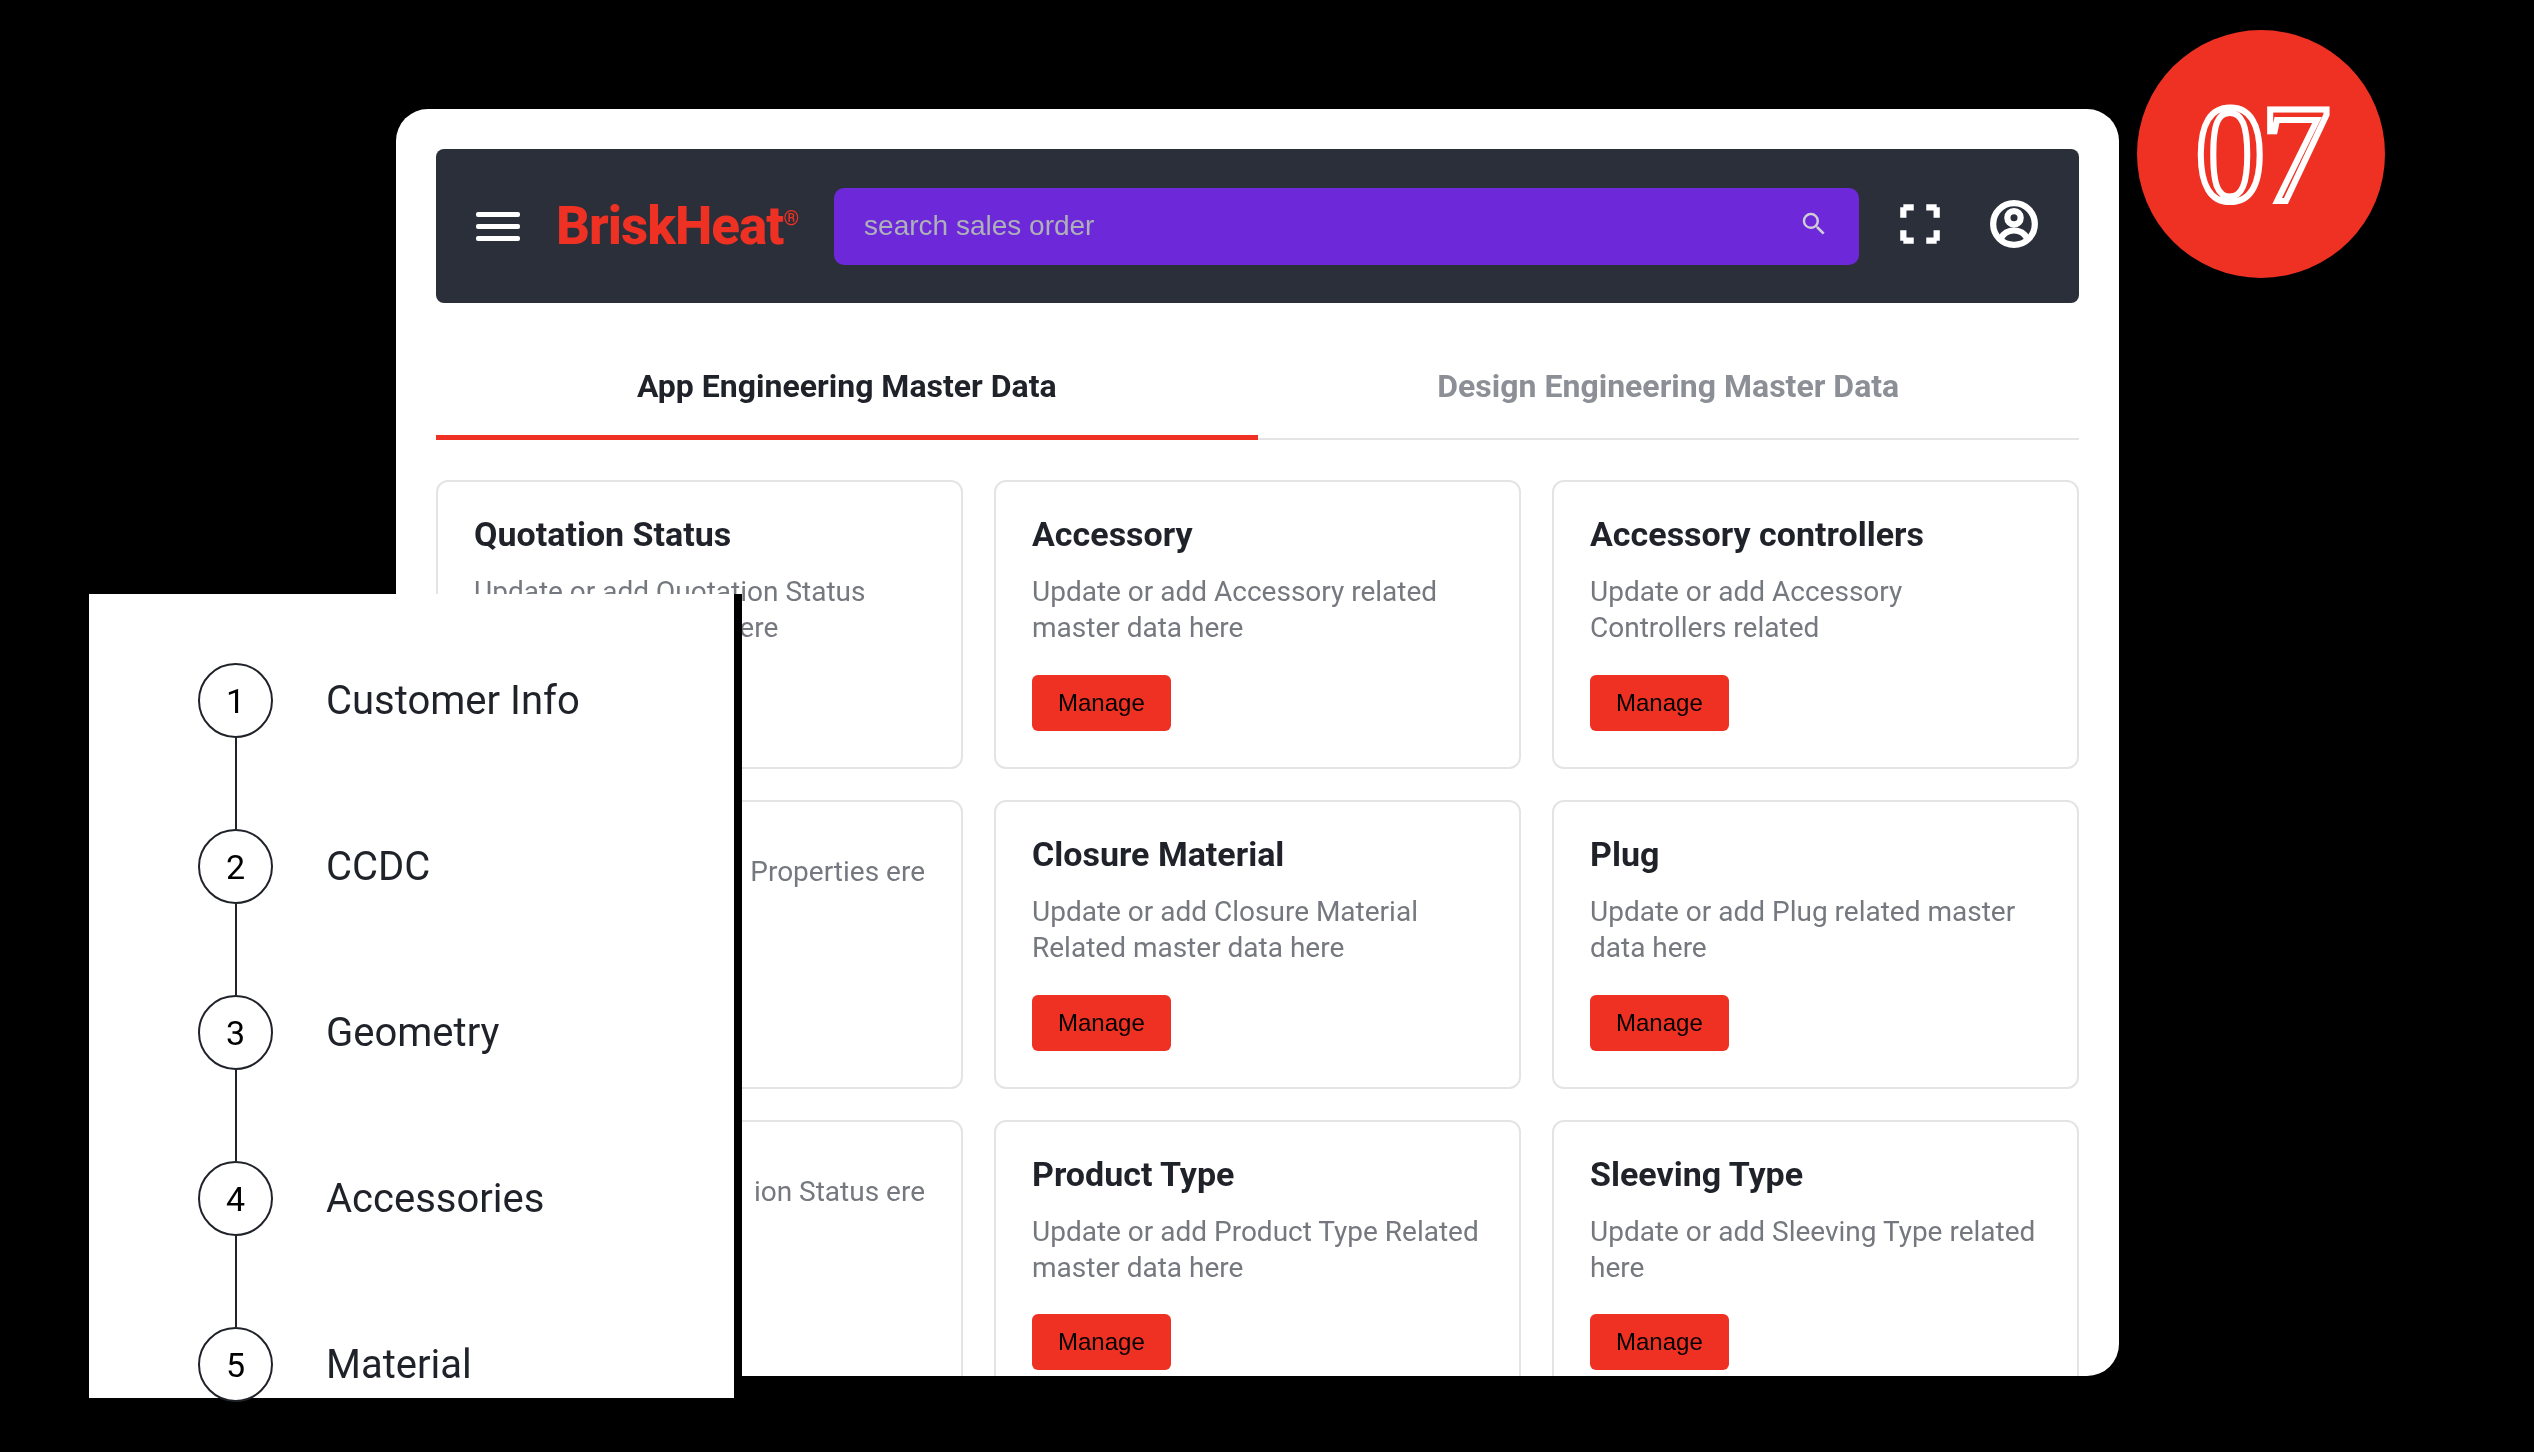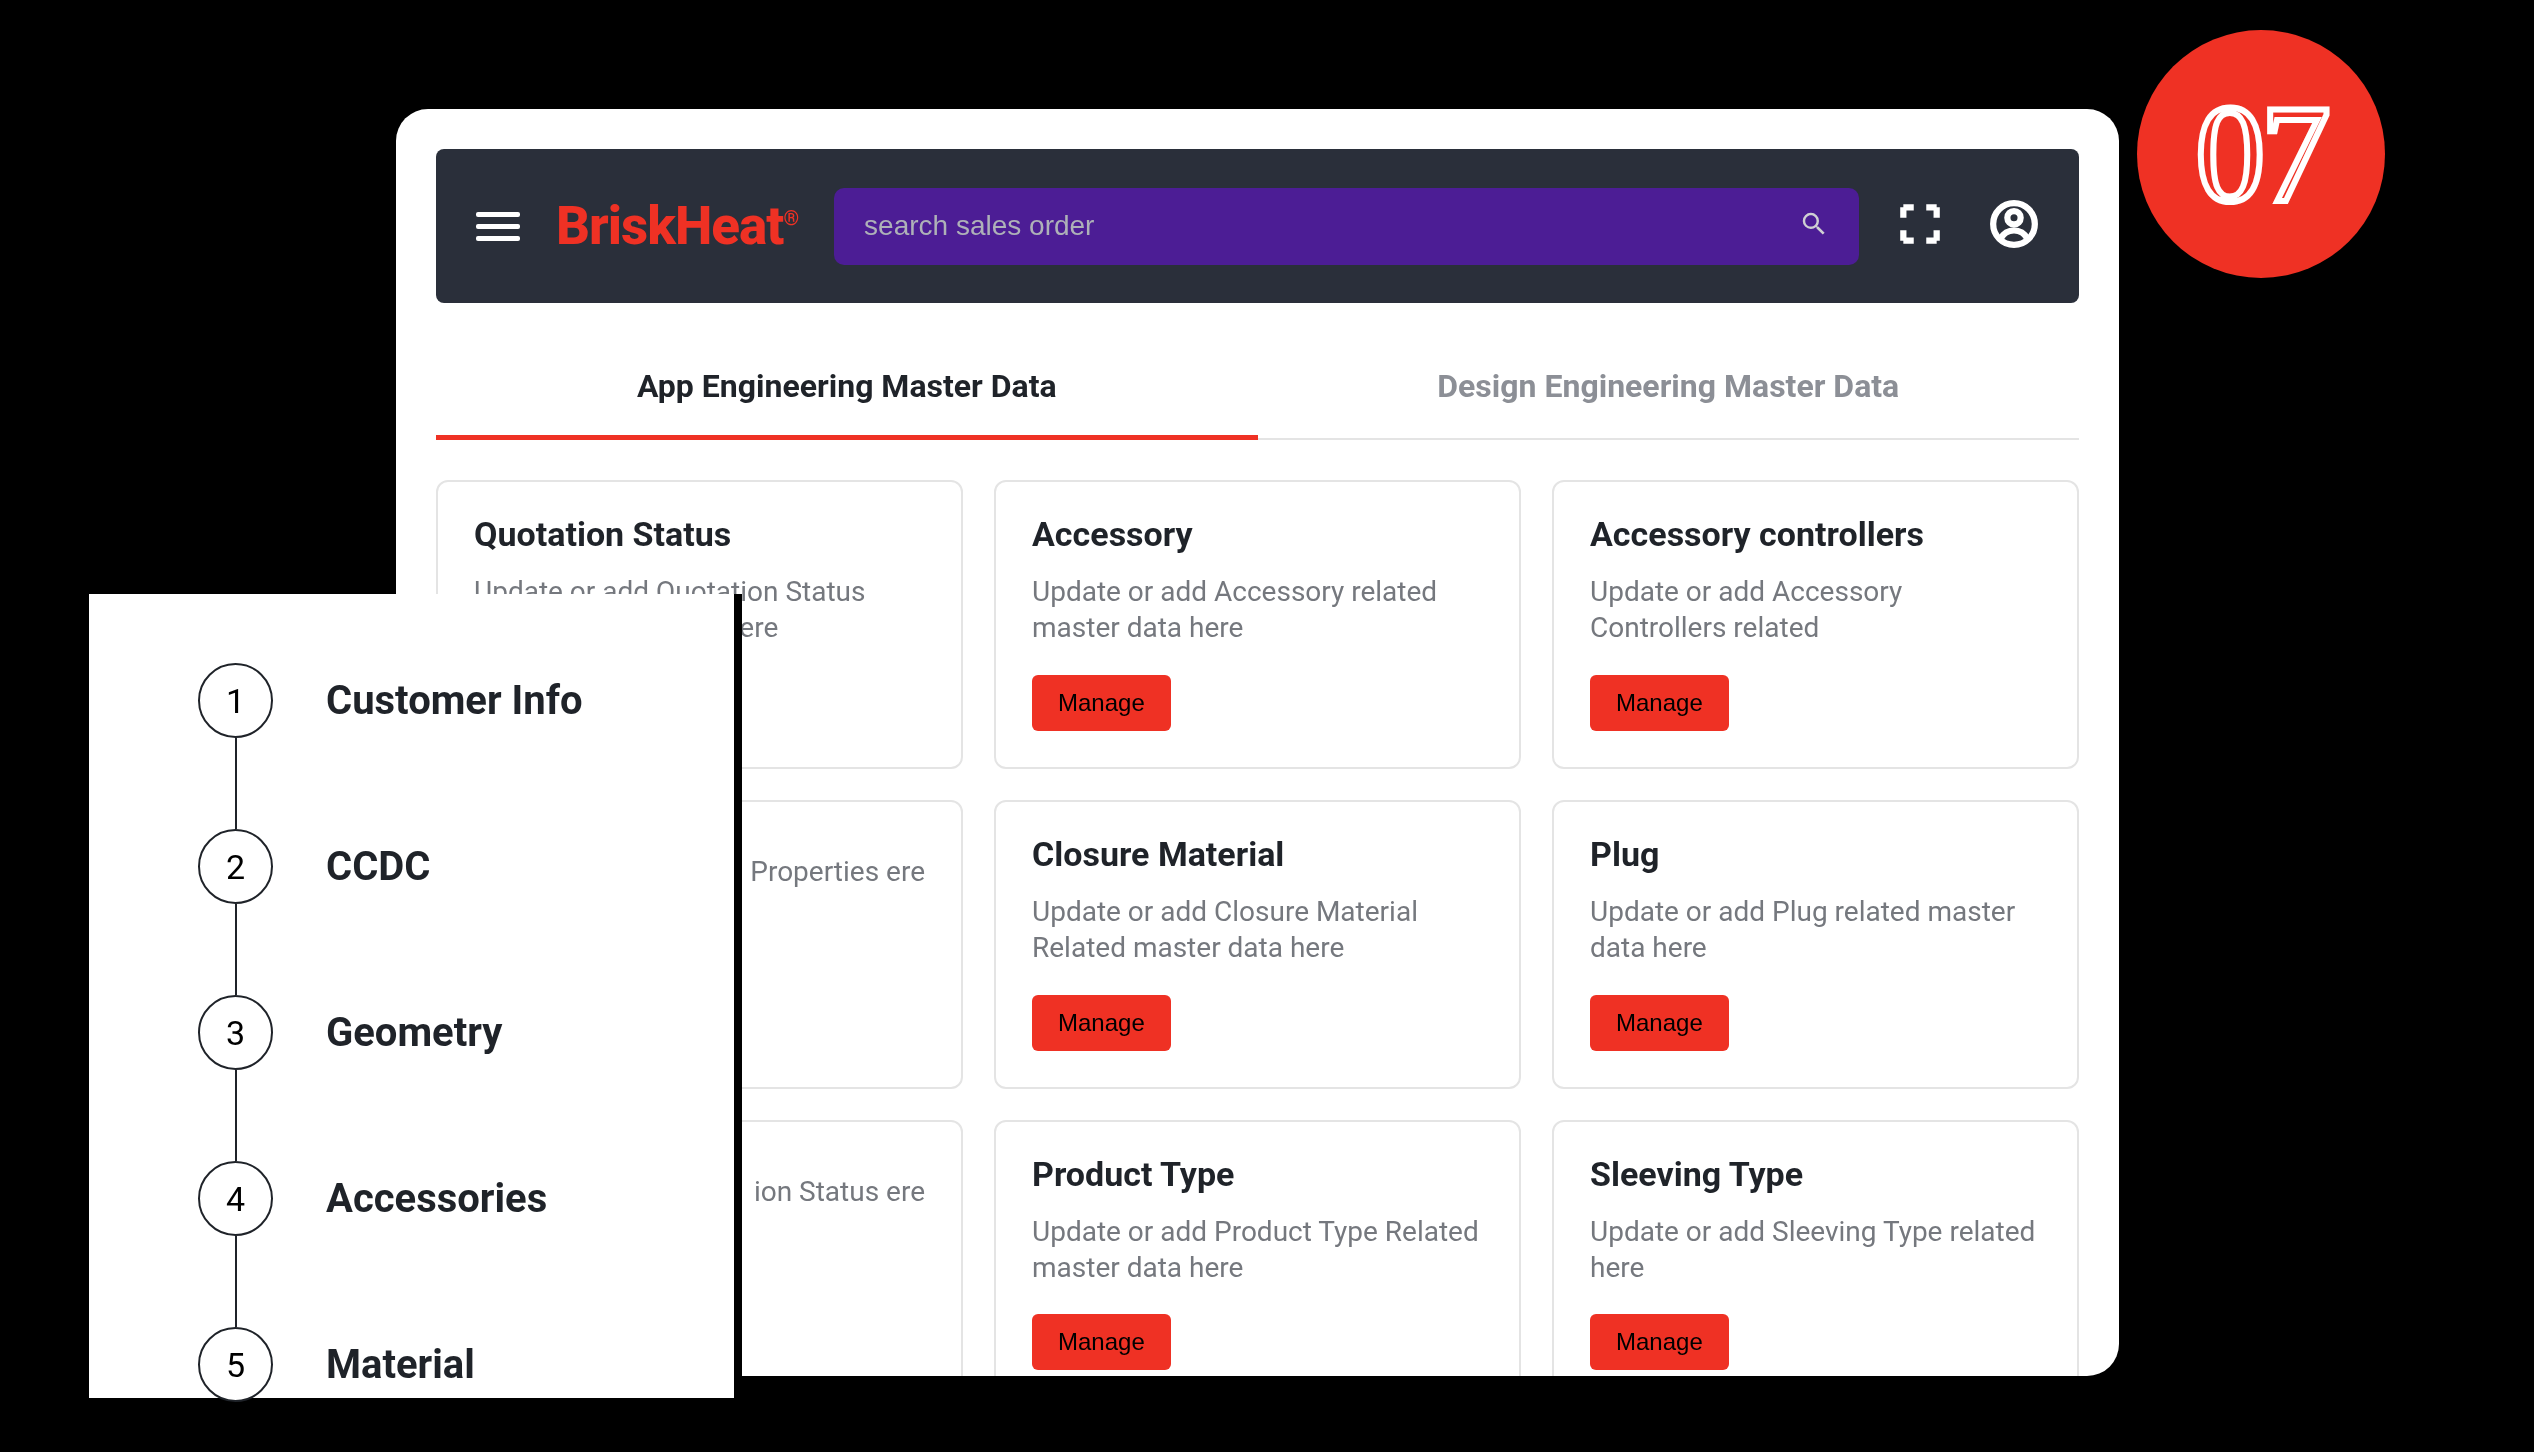--- a/index.html
+++ b/index.html
@@ -63,21 +63,21 @@
     font-size: 53px;
     font-weight: 800;
     color: #ef3124;
     letter-spacing: -1px;
     white-space: nowrap;
   }
   .logo sup { font-size: 20px; vertical-align: super; }
 
   .search {
     flex: 1;
-    background: #4c1d95;
+    background: #6d28d9;
     border-radius: 10px;
     height: 77px;
     display: flex;
     align-items: center;
     padding: 0 30px;
     color: #cfcfd3;
   }
   .search input {
     background: transparent;
     border: none;
@@ -183,21 +183,21 @@
     width:75px; height:75px;
     border:2px solid #1f2329;
     border-radius:50%;
     display:flex; align-items:center; justify-content:center;
     font-size:34px;
     background:#fff;
     z-index:1;
   }
   .step-label {
     font-size: 40px;
-    font-weight: 700;
+    font-weight: 400;
     color:#1f2329;
   }
 </style>
 </head>
 <body>
 
 <div class="bubble">
   <span class="bubble-text">07</span>
 </div>
 

